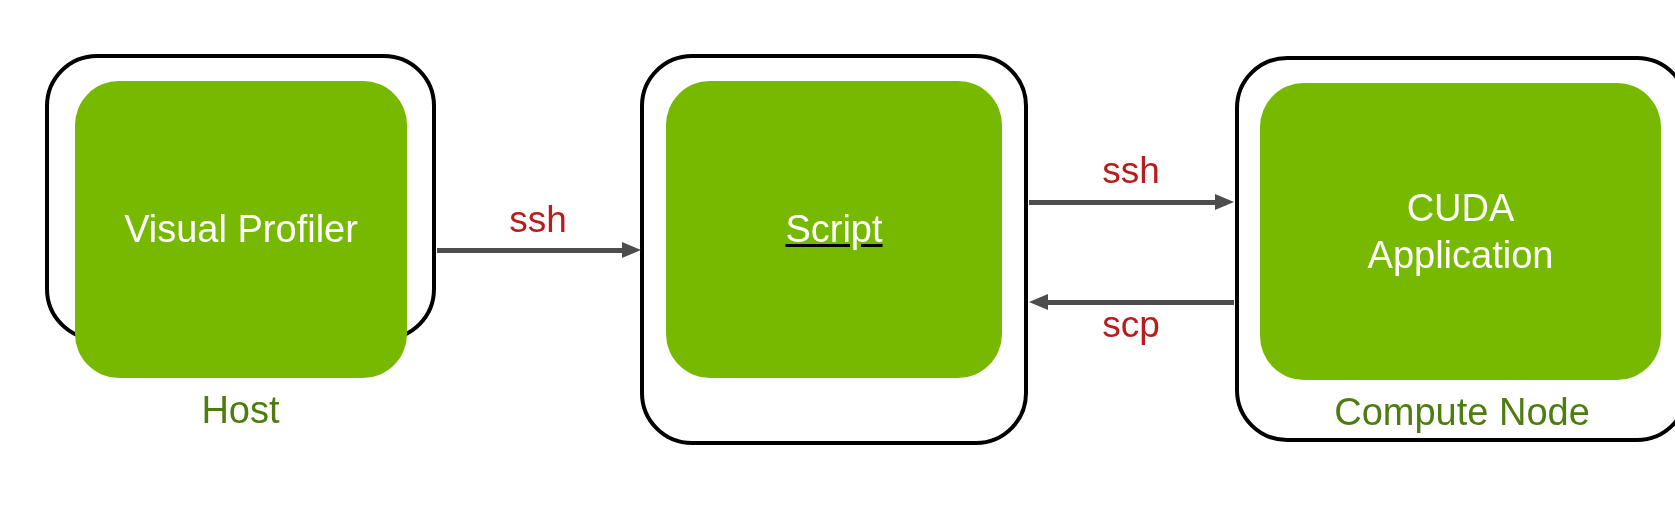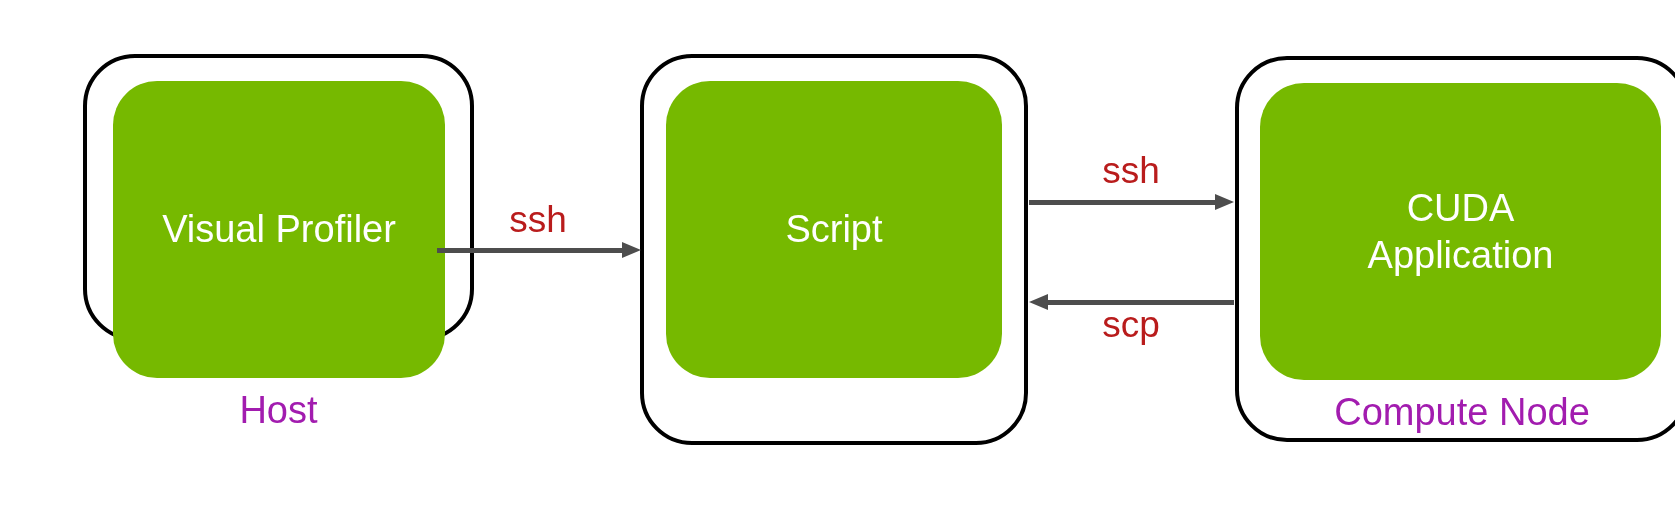--- a/index.html
+++ b/index.html
@@ -40,21 +40,21 @@
     line-height: 47px;
     text-align: center;
     max-width: 280px;
   }
   .node-label {
     position: absolute;
     left: 0;
     right: 0;
     top: 330px;
     text-align: center;
-    color: #a21caf;
+    color: #4d7c0f;
     font-size: 38px;
     line-height: 44px;
     white-space: nowrap;
   }
   
   .arrow {
     position: absolute;
     height: 22px;
   }
   .arrow-shaft {
@@ -80,29 +80,29 @@
     font-size: 37px;
     line-height: 44px;
     white-space: nowrap;
   }
 </style>
 </head>
 <body>
 
 <div class="canvas">
 
-  <div class="node" style="left:45px; top:54px; width:391px; height:287px;margin-left:38px;">
+  <div class="node" style="left:45px; top:54px; width:391px; height:287px;">
     <div class="node-green" style="left:26px; right:25px;">
       <span class="inner-label">Visual Profiler</span>
     </div>
     <div class="node-label">Host</div>
   </div>
 
   <div class="node" style="left:640px; top:54px; width:388px; height:391px;">
-    <div class="node-green" style="left:22px; right:22px;">
+    <div class="node-green" style="left:22px; right:22px;text-decoration:underline;">
       <span class="inner-label">Script</span>
     </div>
   </div>
 
   <div class="node" style="left:1235px; top:56px; width:454px; height:386px;">
     <div class="node-green" style="left:21px; right:24px;">
       <span class="inner-label">CUDA Application</span>
     </div>
     <div class="node-label">Compute Node</div>
   </div>

